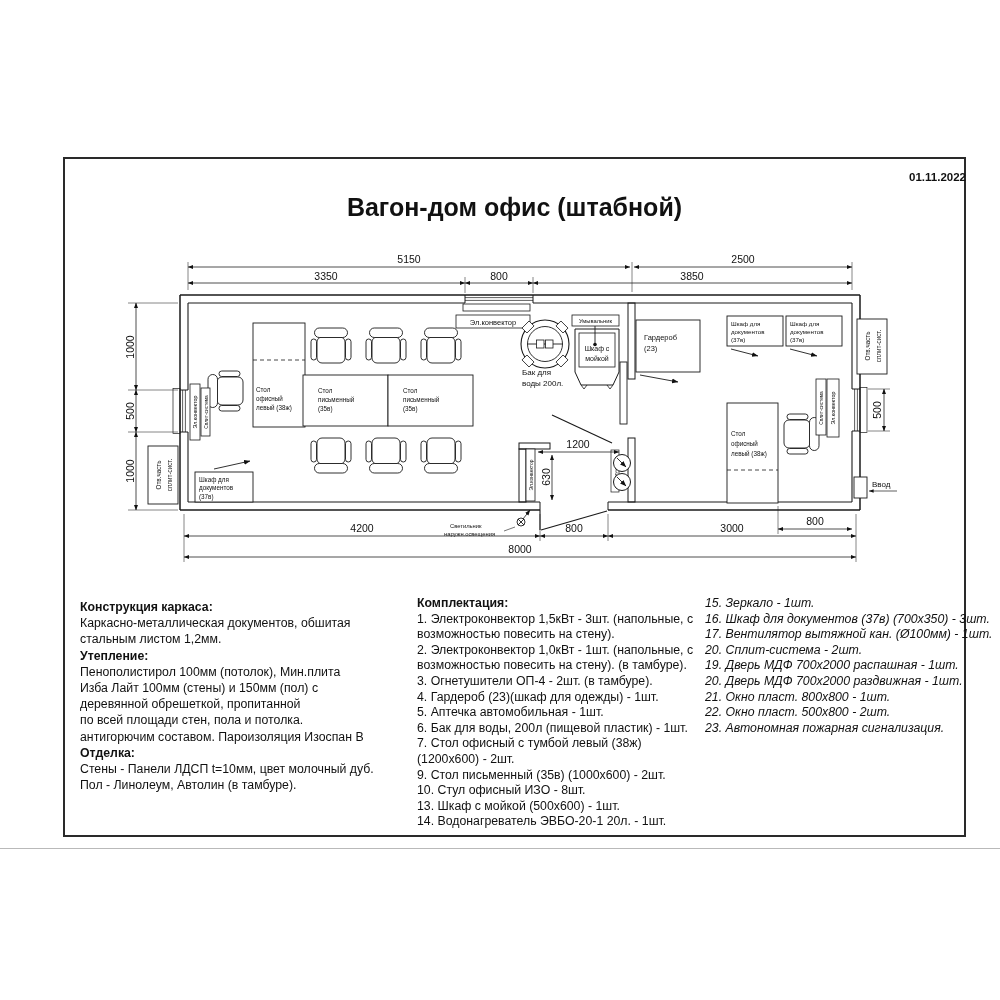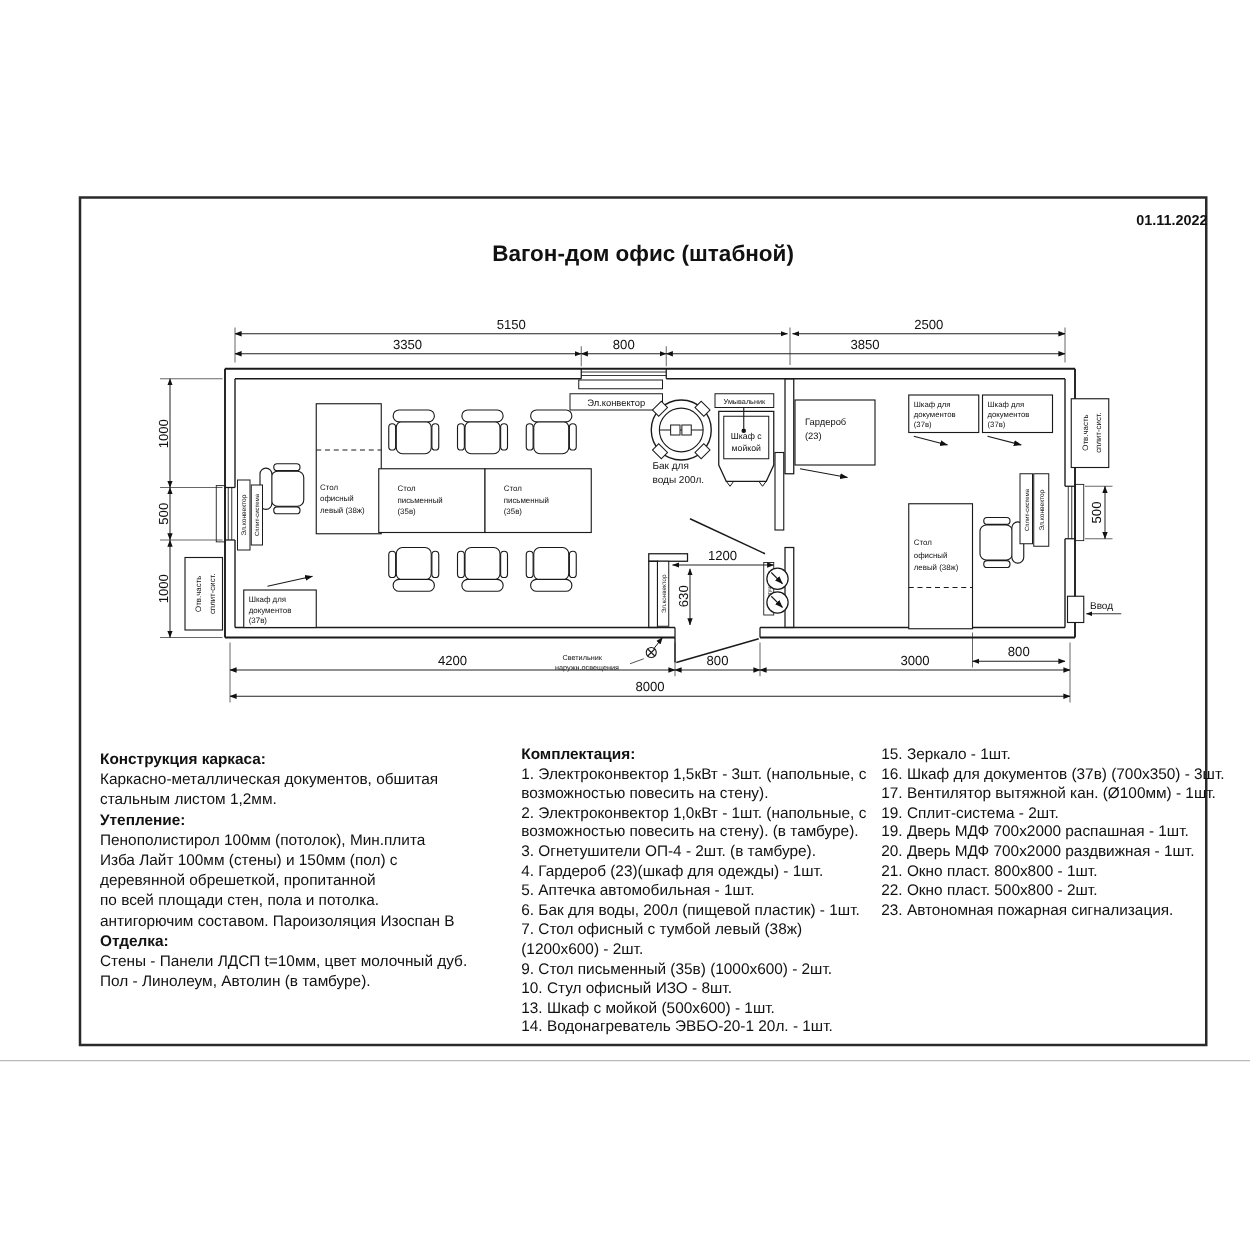--- a/index.html
+++ b/index.html
@@ -1,32 +1,32 @@
 <!DOCTYPE html>
 <html><head>
 <meta charset="utf-8">
 <style>
   html,body{margin:0;padding:0;background:#fff;}
   #stage{position:relative;width:1000px;height:968px;background:#fff;overflow:hidden;
          font-family:"Liberation Sans",sans-serif;color:#111;}
   .frame{position:absolute;left:63px;top:157px;width:903px;height:680px;border:2px solid #2a2a2a;box-sizing:border-box;}
   .date{position:absolute;top:171px;right:34px;font-size:11.5px;font-weight:bold;}
-  .title{position:absolute;left:63px;top:193px;width:903px;text-align:center;font-size:18px;font-weight:bold;}
+  .title{position:absolute;left:63px;top:193px;width:903px;text-align:center;font-size:25px;font-weight:bold;}
   .pageline{position:absolute;left:0;top:848px;width:1000px;border-top:1px solid #b9b9b9;}
   svg{position:absolute;left:0;top:0;}
   svg text{font-family:"Liberation Sans",sans-serif;fill:#111;}
   .w{stroke:#1a1a1a;fill:none;}
   .furn{stroke:#1a1a1a;fill:#fff;}
   .dim{stroke:#222;stroke-width:0.8;fill:none;}
   .ext{stroke:#222;stroke-width:0.55;fill:none;}
   .dtx{font-size:10.5px;}
   .col{position:absolute;font-size:12.3px;line-height:16.2px;}
   .col-left{left:80px;top:599px;width:340px;}
   .col-mid{left:417px;top:596px;width:282px;line-height:15.6px;}
-  .col-right{left:705px;top:596px;width:292px;line-height:15.6px;white-space:nowrap;}
+  .col-right{left:705px;top:596px;width:292px;line-height:15.6px;white-space:nowrap;font-style:italic;}
   .hd{font-weight:bold;}
 </style>
 </head>
 <body>
 
 <div id="stage">
   <div class="frame"></div>
   <div class="date">01.11.2022</div>
   <div class="title">Вагон-дом офис (штабной)</div>
 
@@ -334,21 +334,21 @@
     <div>9. Стол письменный (35в) (1000х600) - 2шт.</div>
     <div>10. Стул офисный ИЗО - 8шт.</div>
     <div>13. Шкаф с мойкой (500х600) - 1шт.</div>
     <div>14. Водонагреватель ЭВБО-20-1 20л. - 1шт.</div>
   </div>
 
   <div class="col col-right">
     <div>15. Зеркало - 1шт.</div>
     <div>16. Шкаф для документов (37в) (700х350) - 3шт.</div>
     <div>17. Вентилятор вытяжной кан. (Ø100мм) - 1шт.</div>
-    <div>19. Сплит-система - 2шт.</div>
+    <div>20. Сплит-система - 2шт.</div>
     <div>19. Дверь МДФ 700х2000 распашная - 1шт.</div>
     <div>20. Дверь МДФ 700х2000 раздвижная - 1шт.</div>
     <div>21. Окно пласт. 800х800 - 1шт.</div>
     <div>22. Окно пласт. 500х800 - 2шт.</div>
     <div>23. Автономная пожарная сигнализация.</div>
   </div>
 
   <div class="pageline"></div>
 </div>
 

